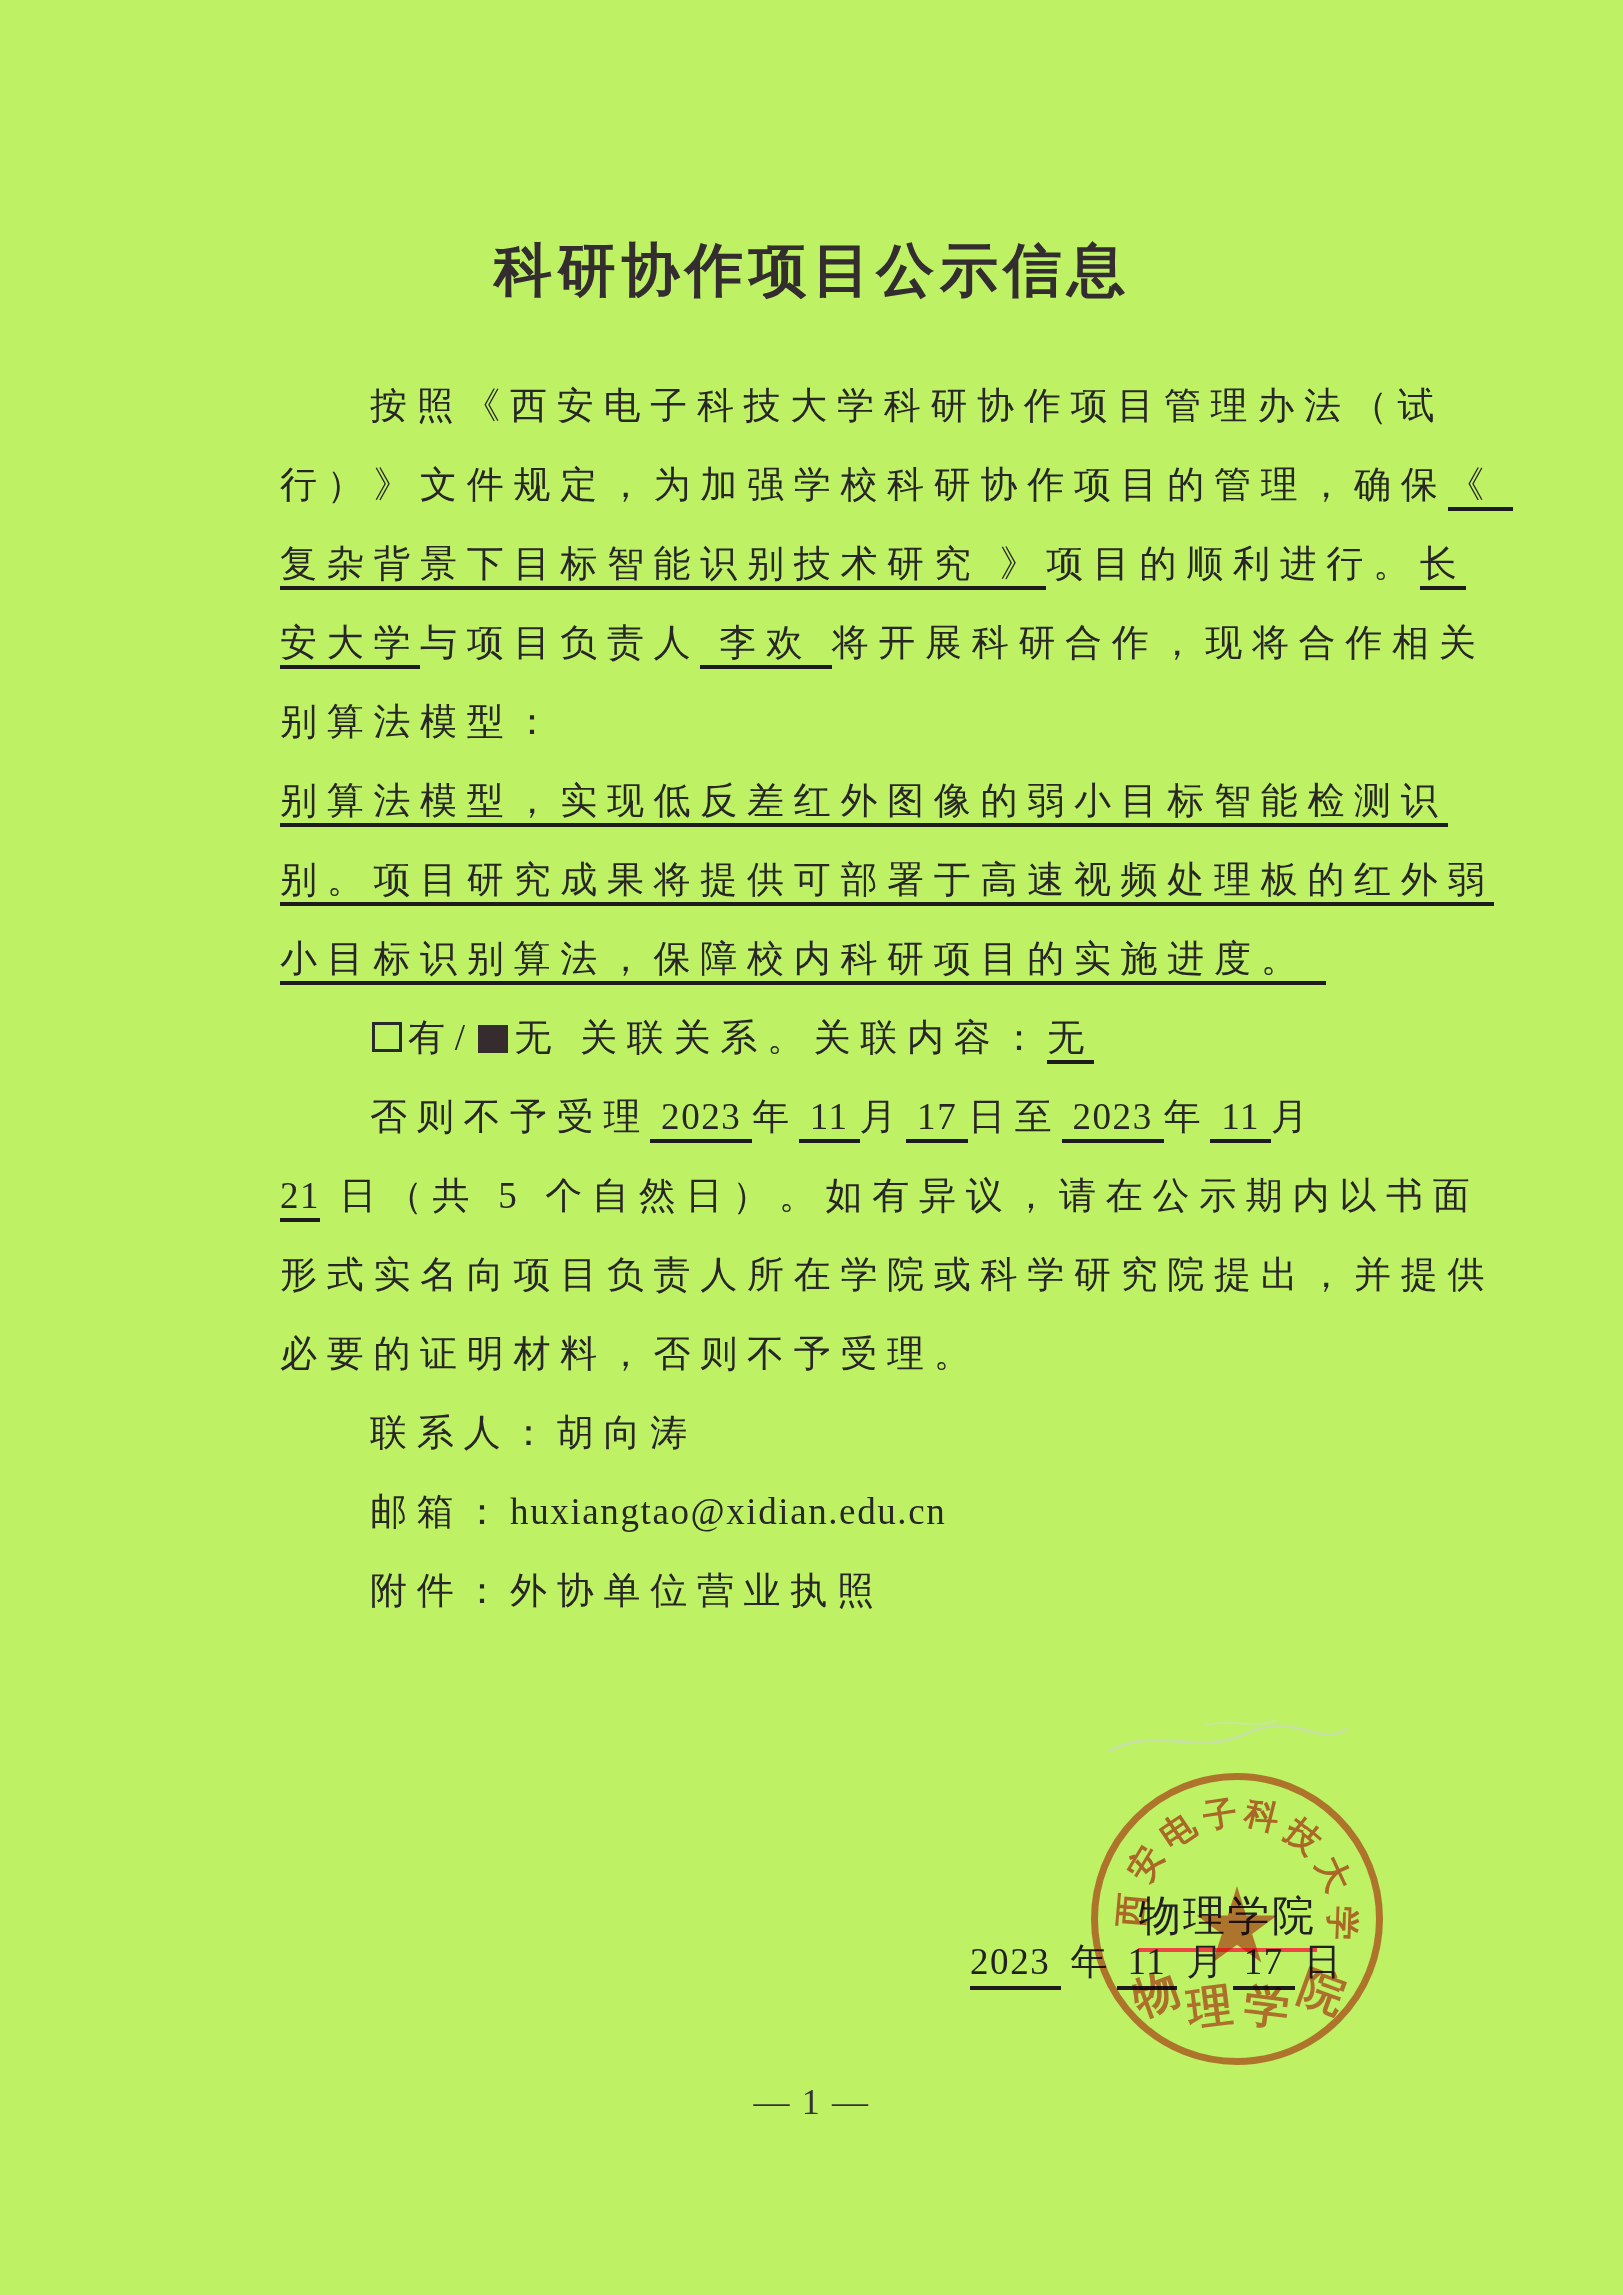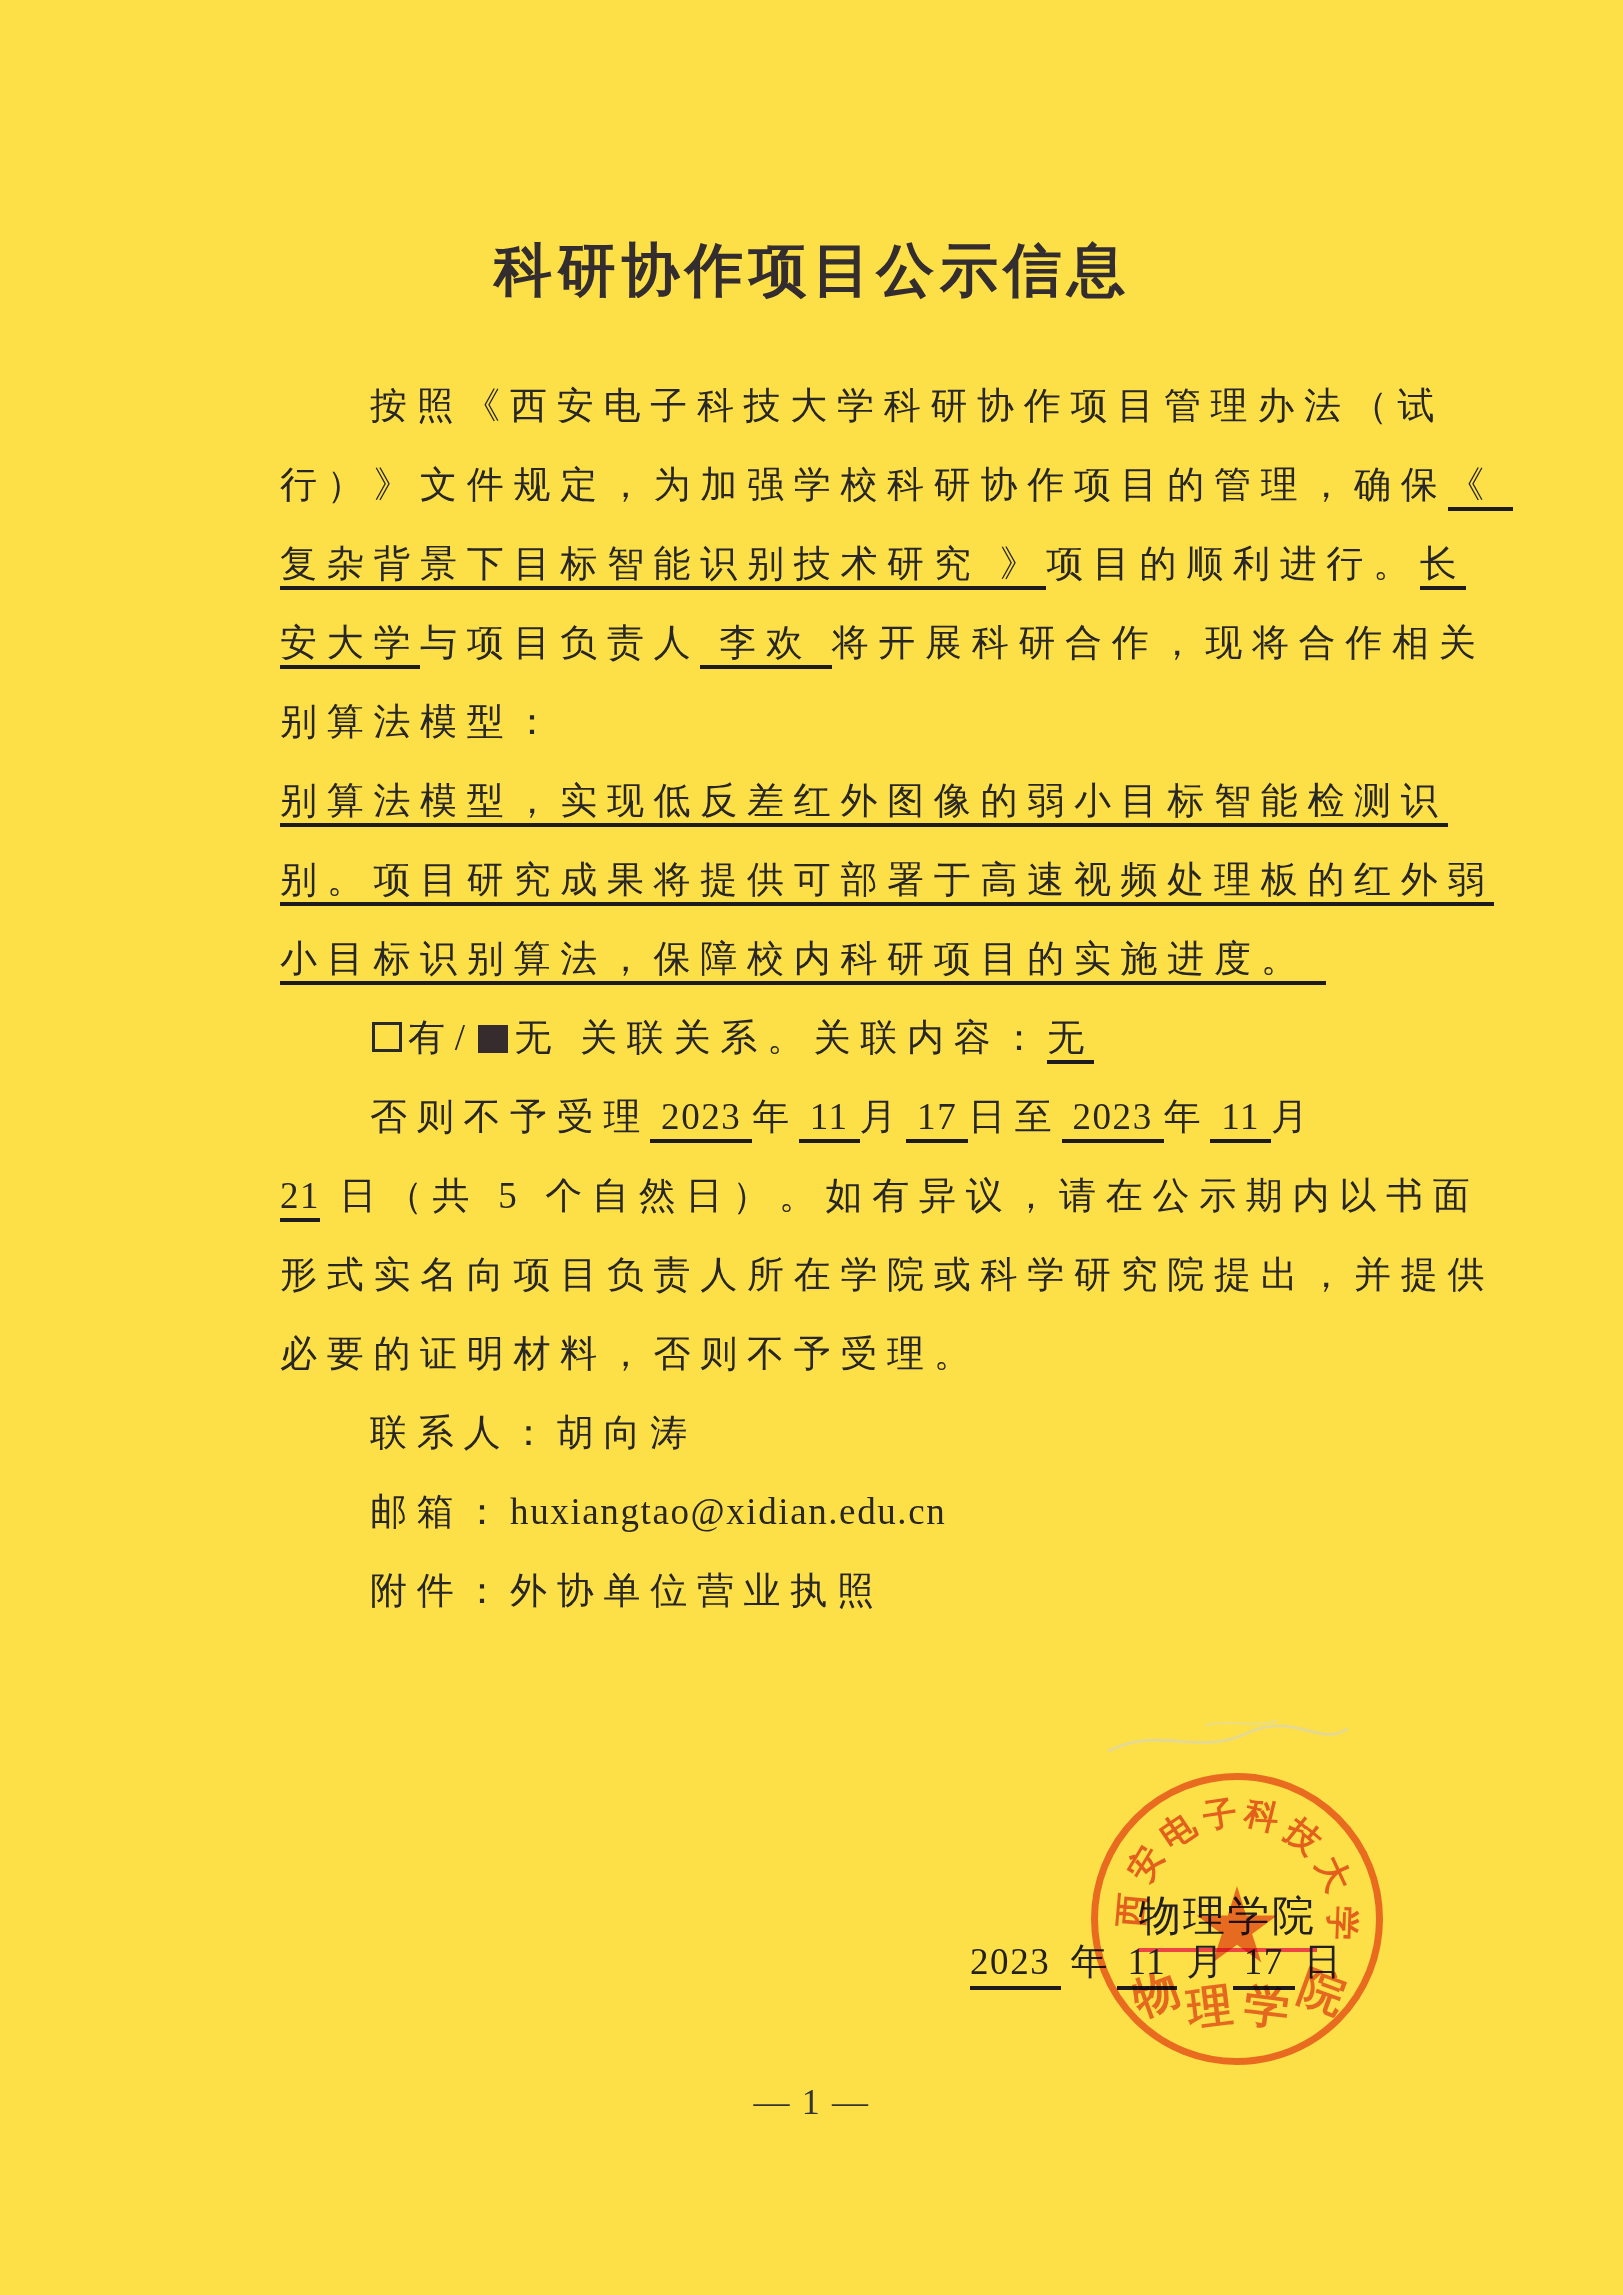--- a/index.html
+++ b/index.html
@@ -1,20 +1,20 @@
 <!DOCTYPE html>
 <html style="font-size:13px"><head>
 <meta charset="utf-8">
 <style>
   html,body{margin:0;padding:0;background:#e9eaec;}
   .page{
     position:relative;
     width:1624px;height:2295px;
     margin:0 auto;
-    background:#fde047;
+    background:#bef264;
     font-family:"Liberation Serif","DejaVu Serif",serif;
     color:#262626;
     overflow:hidden;
   }
   
   .doc-title{
     position:absolute;left:244px;top:232px;width:1137px;
     text-align:center;
     font-size:58px;font-weight:bold;letter-spacing:5.7px;
     color:#332d2f;white-space:nowrap;

